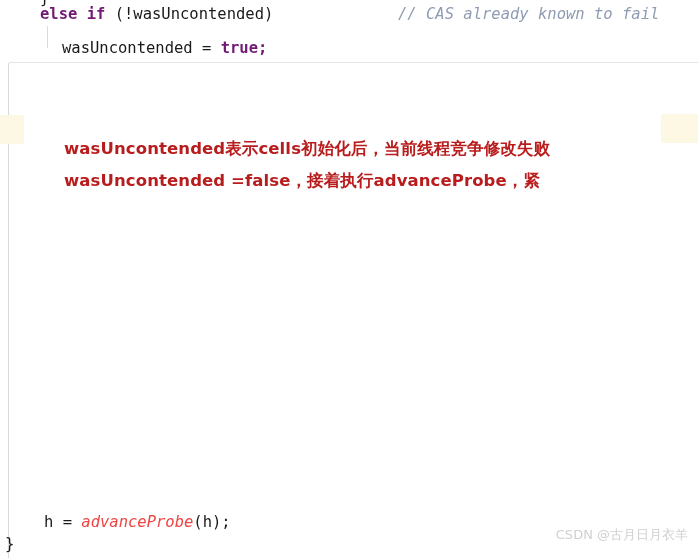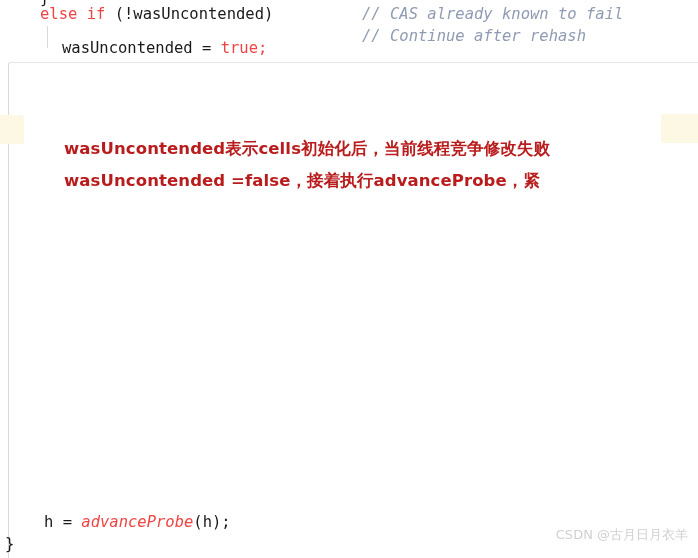--- a/index.html
+++ b/index.html
@@ -35,22 +35,22 @@
   .code-line {
     position: absolute;
     left: 0;
     white-space: pre;
     font-family: "DejaVu Sans Mono", "Liberation Mono", monospace;
     font-size: 15.5px;
     line-height: 22px;
     color: #222222;
   }
   .code-line .kw {
-    color: #ef4444;
-    font-weight: normal;
+    color: #701a75;
+    font-weight: bold;
   }
   .code-line .plain {
     color: #1a1a1a;
   }
 
   
   .code-cut {
     top: -13px;
     left: 40px;
   }
@@ -60,21 +60,21 @@
   .code-comment-col {
     position: absolute;
     white-space: pre;
     font-family: "DejaVu Sans Mono", "Liberation Mono", monospace;
     font-size: 15.5px;
     line-height: 22px;
     color: #8f9bb3;
     font-style: italic;
     left: 362px;
   }
-  .cmt-l1 { top: 3px; }
+  .cmt-l1 { top: 3px; margin-left: 36px; }
   .cmt-l2 { top: 25px; }
 
   
   .gutter-line {
     position: absolute;
     left: 8px;
     top: 0;
     width: 1px;
     height: 558px;
     background: #d9dadd;
@@ -186,21 +186,20 @@
   <div class="code-block">
 
     <div class="code-line code-cut"><span class="plain">}</span></div>
 
     <div class="code-line code-l1"><span class="kw">else</span><span class="plain"> </span><span class="kw">if</span><span class="plain"> (!wasUncontended)</span></div>
 
     <div class="code-comment-col cmt-l1">// CAS already known to fail</div>
 
     <div class="code-line code-l2"><span class="plain">wasUncontended = </span><span class="kw">true</span><span class="kw">;</span></div>
 
-    <div class="code-comment-col cmt-l2">// Continue after rehash</div>
 
     <div class="indent-guide"></div>
   </div>
 
   <div class="hr-sep"></div>
 
   <div class="marker marker-left"></div>
   <div class="marker marker-right"></div>
 
   <div class="note">

